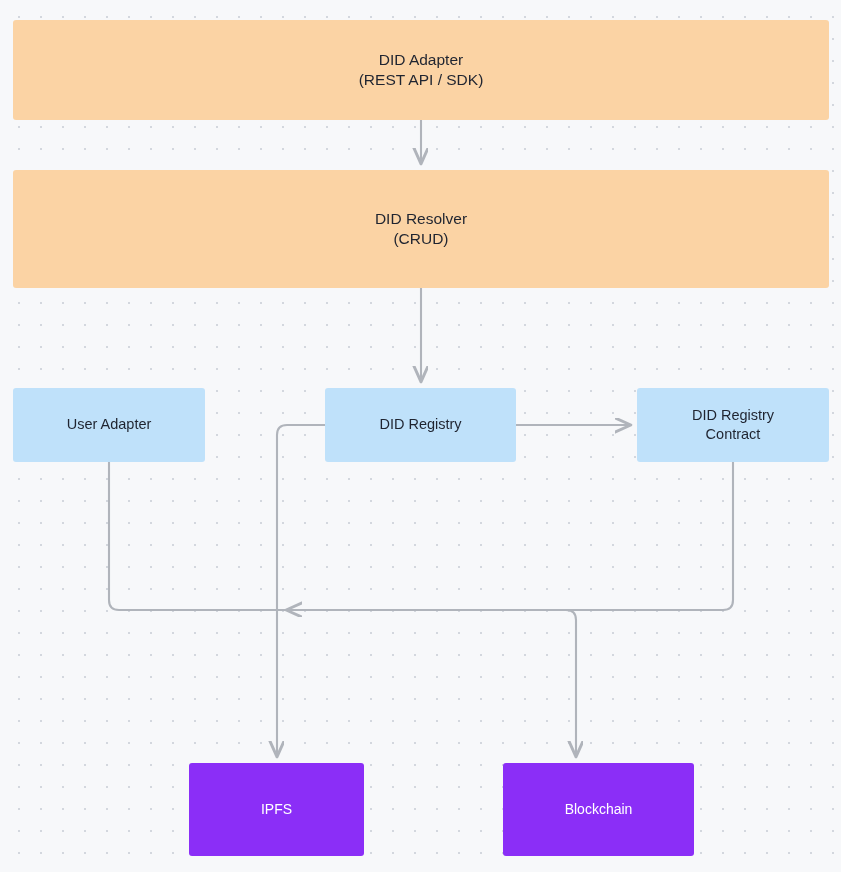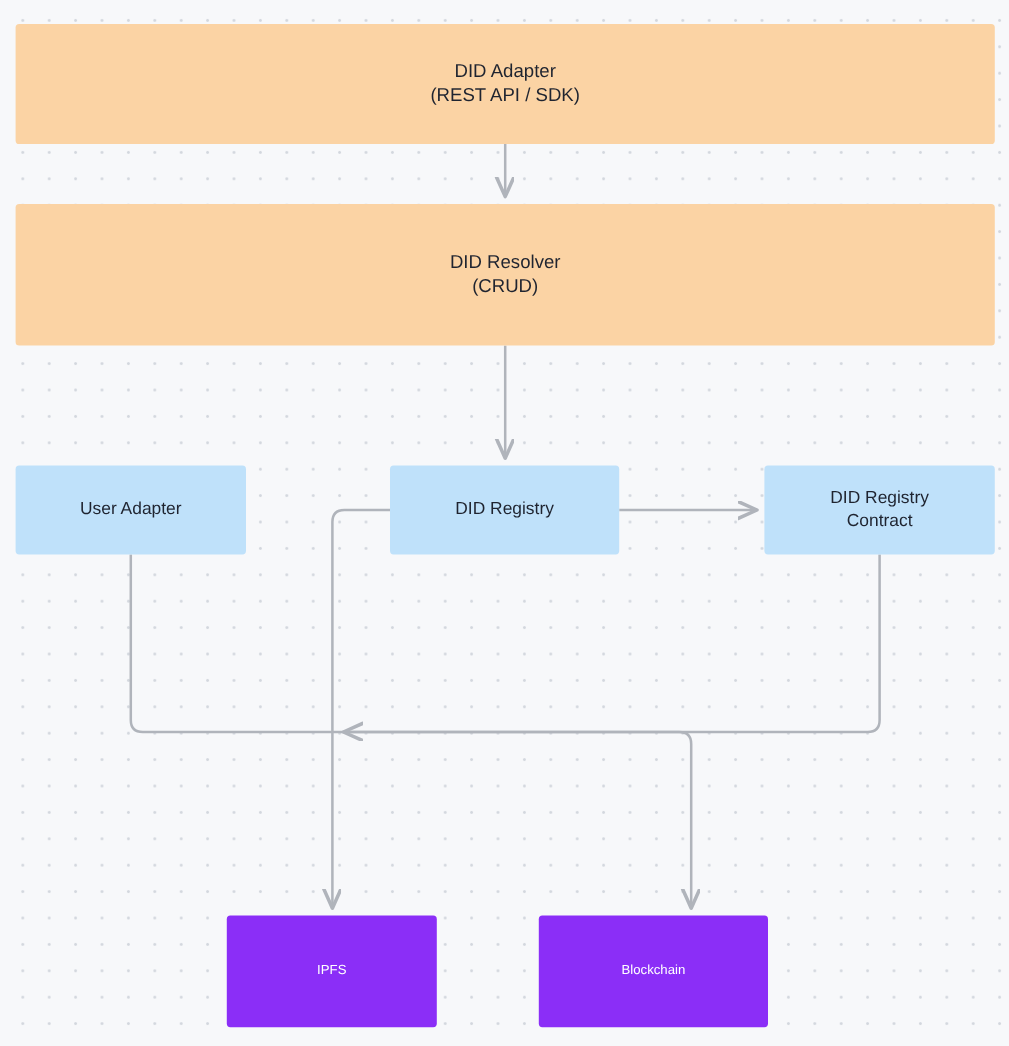--- a/index.html
+++ b/index.html
@@ -50,21 +50,21 @@
     font-size: 15.5px;
   }
   .node-blue {
     background: #bfe1fa;
     color: #1f2430;
     font-size: 14.5px;
   }
   .node-purple {
     background: #8b2ef7;
     color: #ffffff;
-    font-size: 11px;
+    font-size: 14px;
   }
 </style>
 </head>
 <body>
 
 <div id="canvas">
 
   <svg class="edges" viewBox="0 0 841 872" xmlns="http://www.w3.org/2000/svg">
     <defs>
       <marker id="arrow" markerWidth="9" markerHeight="9" refX="7.2" refY="3.4" orient="auto" markerUnits="strokeWidth">
@@ -101,17 +101,17 @@
 
   <div class="node node-blue" style="left:637px; top:388px; width:192px; height:74px;">
     <span>DID Registry
 Contract</span>
   </div>
 
   <div class="node node-purple" style="left:189px; top:763px; width:175px; height:93px;">
     <span>IPFS</span>
   </div>
 
-  <div class="node node-purple" style="left:449px; top:763px; width:191px; height:93px;">
+  <div class="node node-purple" style="left:503px; top:763px; width:191px; height:93px;">
     <span>Blockchain</span>
   </div>
 
 </div>
 
 </body></html>

